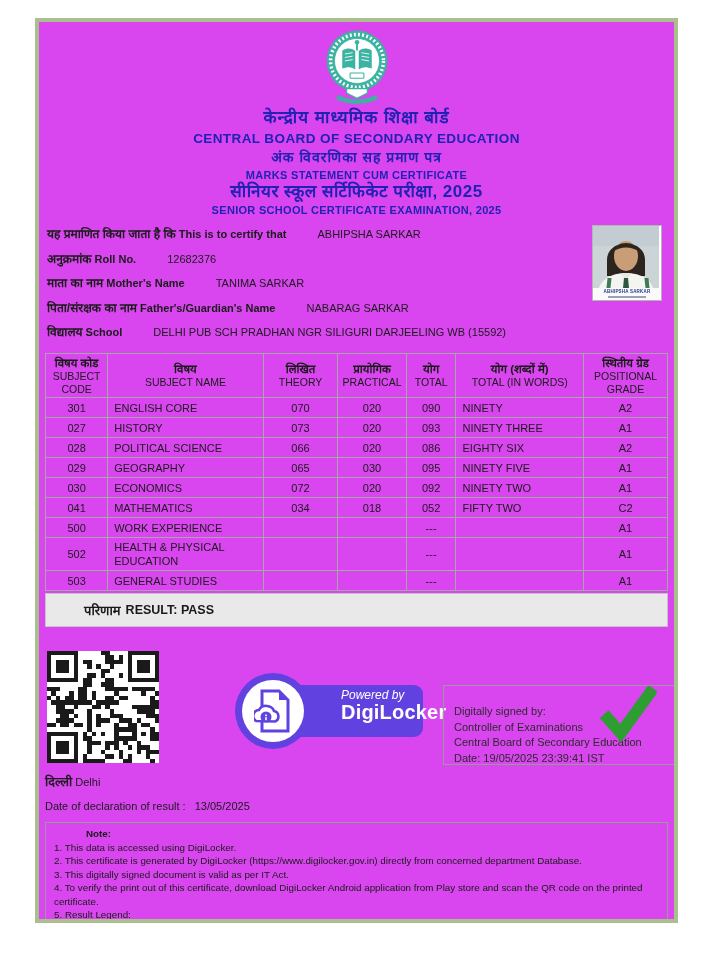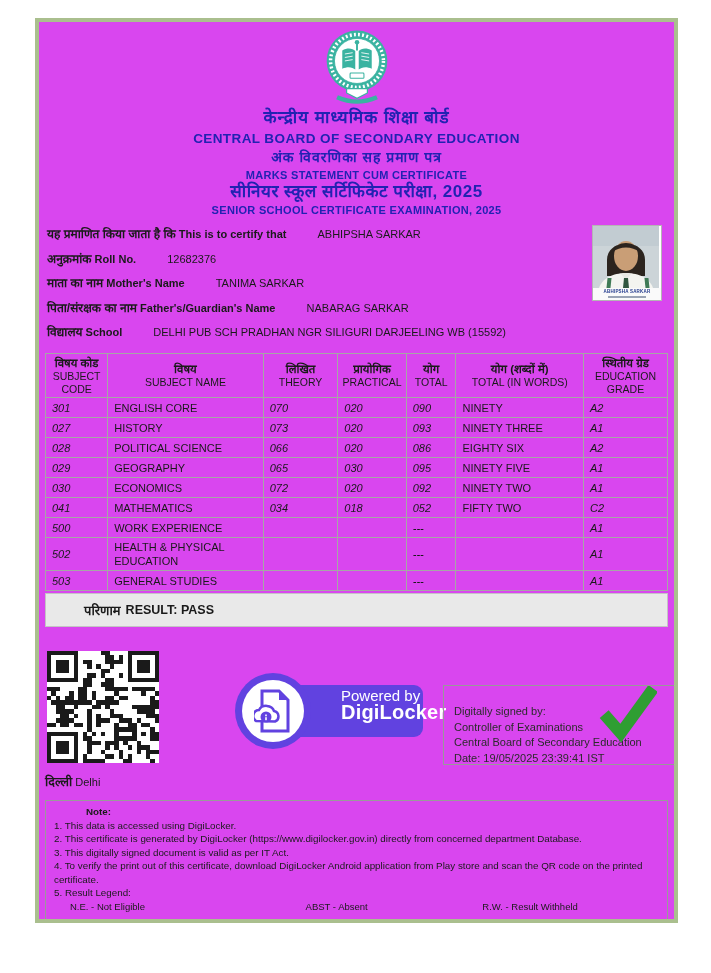--- a/index.html
+++ b/index.html
@@ -26,33 +26,33 @@
   .photo-cap{background:#fafafa;text-align:center;padding:1px 0 2px;}
   .photo-cap .cap1{font-size:4.5px;font-weight:bold;color:#223a8c;line-height:5px;letter-spacing:.2px;}
   .photo-cap .cap2{height:2.5px;width:55%;margin:1.5px auto 0;background:#9aa3b5;}
   
   table.marks{width:100%;border-collapse:collapse;margin-top:4px;table-layout:fixed;}
   table.marks th,table.marks td{border:1px solid #a6a6a6;}
   table.marks th{padding:2px 2px;vertical-align:middle;}
   .th-hi{font-size:11.5px;font-weight:bold;line-height:14px;}
   .th-en{font-size:10.5px;font-weight:normal;line-height:12.5px;}
   table.marks td{padding:2px 6px;font-size:11px;line-height:14px;height:15px;vertical-align:middle;}
-  td.c{font-style:italic;} td.l{text-align:left;}
+  td.c{text-align:center;} td.l{text-align:left;}
   
   .result-bar{margin-top:2px;background:#e9e9e9;border:1px solid #c4c4c4;height:34px;
               display:flex;align-items:center;padding-left:38px;box-sizing:border-box;}
   .result-bar .r-hi{font-size:13px;font-weight:bold;margin-right:5px;}
   .result-bar .r-en{font-size:12.5px;font-weight:bold;}
   
   .verify{position:relative;margin-top:24px;height:120px;}
   .qr{position:absolute;left:2px;top:0;width:112px;height:112px;}
   .dl-wrap{position:absolute;left:190px;top:22px;width:188px;height:76px;}
   .dl-rect{position:absolute;left:38px;top:12px;width:150px;height:52px;background:#6142e0;border-radius:9px;}
   .dl-text{position:absolute;left:106px;top:17px;color:#fff;}
-  .dl-pb{font-size:15px;line-height:11px;}
+  .dl-pb{font-size:12px;font-style:italic;line-height:11px;}
   .dl-name{font-size:20px;font-weight:bold;line-height:22px;letter-spacing:.2px;}
   .dl-circle{position:absolute;left:0;top:0;width:76px;height:76px;border-radius:50%;background:#6142e0;}
   .dl-inner{position:absolute;left:7px;top:7px;width:62px;height:62px;border-radius:50%;background:#fff;
             display:flex;align-items:center;justify-content:center;}
   .sig-box{position:absolute;left:398px;top:34px;width:233px;height:80px;box-sizing:border-box;
            border:1px solid #999;padding:18px 10px;font-size:11px;line-height:15.5px;color:#2b2b2b;}
   .sig-check{position:absolute;right:18px;top:0px;}
   
   .place{margin-top:2px;font-size:11px;}
   .place .p-hi{font-weight:bold;font-size:12.5px;}
@@ -172,21 +172,21 @@
           <th>
             <div class="th-hi">योग</div>
             <div class="th-en">TOTAL</div>
           </th>
           <th>
             <div class="th-hi">योग (शब्दों  में)</div>
             <div class="th-en">TOTAL (IN WORDS)</div>
           </th>
           <th>
             <div class="th-hi">स्थितीय  ग्रेड</div>
-            <div class="th-en">EDUCATION GRADE</div>
+            <div class="th-en">POSITIONAL GRADE</div>
           </th>
         </tr>
       </thead>
     <tbody id="marks-tbody">
         <tr>
           <td class="c">301</td>
           <td class="l">ENGLISH CORE</td>
           <td class="c">070</td>
           <td class="c">020</td>
           <td class="c">090</td>
@@ -515,20 +515,24 @@
         <path d="M10 36 L24 52 L56 8" fill="none" stroke="#2f9e32" stroke-width="13" stroke-linecap="square"></path>
       </svg>
     </div>
   </div>
 
   <div class="place">
     <span class="p-hi">दिल्ली</span>
     <span>Delhi</span>
   </div>
 
+  <div class="decl">
+    <span>Date of declaration of result :</span>
+    <span class="d-val">13/05/2025</span>
+  </div>
 
   <div class="note-box">
     <div class="note-title">Note:</div>
     <div id="note-lines">
         <div>1. This data is accessed using DigiLocker.</div>
         <div>2. This certificate is generated by DigiLocker (https://www.digilocker.gov.in) directly from concerned department Database.</div>
         <div>3. This digitally signed document is valid as per IT Act.</div>
         <div>4. To verify the print out of this certificate, download DigiLocker Android application from Play store and scan the QR code on the printed certificate.</div>
         <div>5. Result Legend:</div>
       </div>

